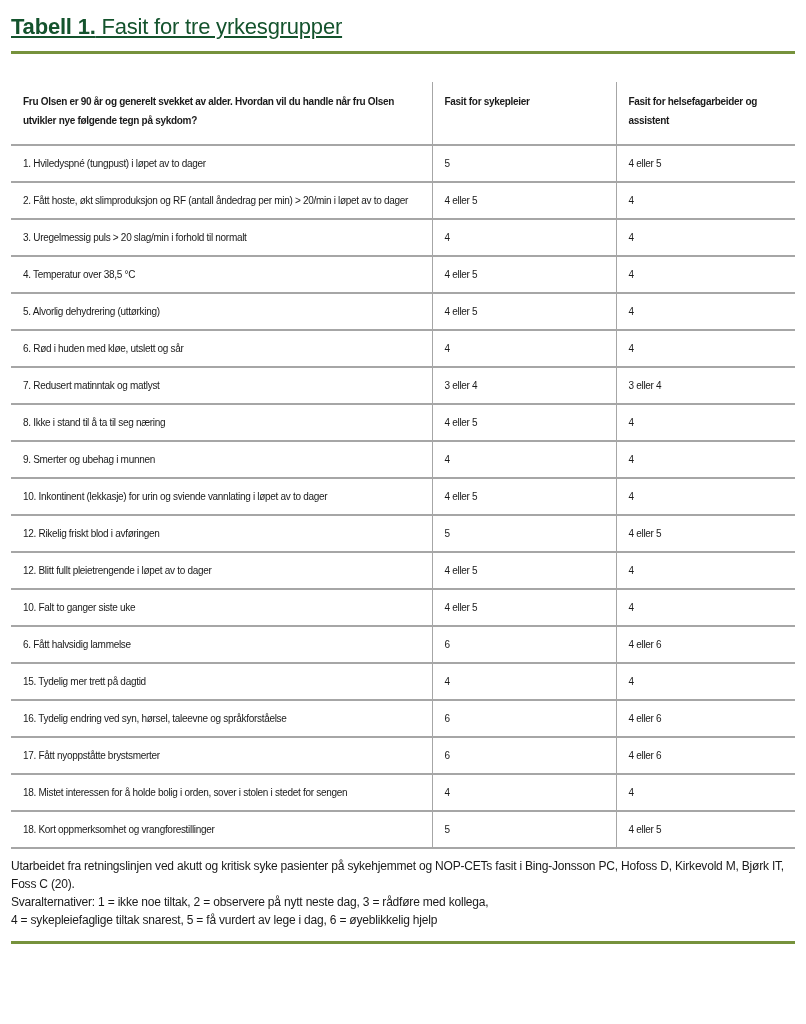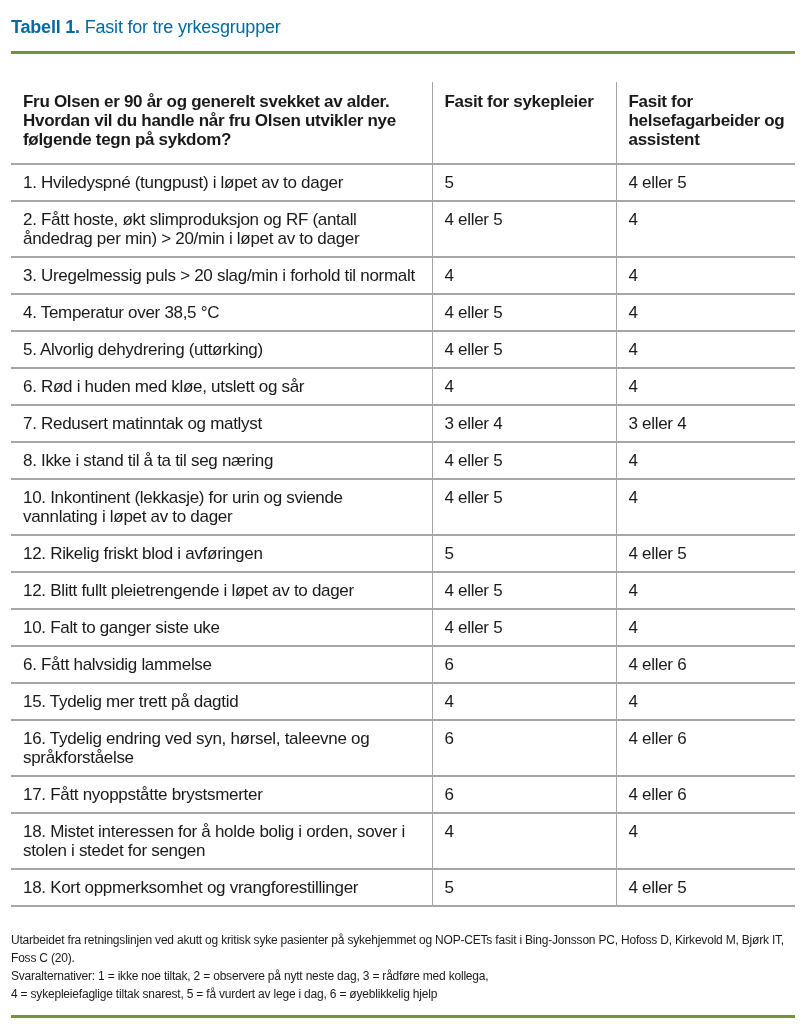--- a/index.html
+++ b/index.html
@@ -9,63 +9,64 @@
     font-family: "Liberation Sans", sans-serif;
     color: #1a1a1a;
   }
   .page {
     width: 806px;
     height: 1024px;
     padding: 16px 11px 0 11px;
     overflow: hidden;
   }
   .title {
-    font-size: 18px;
+    font-size: 22px;
     line-height: 22px;
-    color: #0369a1;
+    color: #14532d;
     letter-spacing: -0.2px;
+    text-decoration: underline;
   }
   .title .title-label { font-weight: bold; }
   .rule-green {
     border: none;
     border-top: 3px solid #76923c;
     margin-top: 13px;
   }
   .rule-green.bottom {
     margin-top: 12px;
   }
   table.answer-table {
     width: 784px;
     margin-top: 28px;
     border-collapse: collapse;
     table-layout: fixed;
   }
   col.c1 { width: 421px; }
   col.c2 { width: 184px; }
   col.c3 { width: 179px; }
   th, td {
-    font-size: 17px;
+    font-size: 10px;
     line-height: 19px;
     letter-spacing: -0.3px;
     vertical-align: top;
     text-align: left;
     padding: 8px 10px 8px 12px;
     border-bottom: 2px solid #a6a6a6;
     font-weight: normal;
   }
   thead th {
     font-weight: bold;
     padding-top: 10px;
     padding-bottom: 14px;
   }
   th + th, td + td {
     border-left: 1.5px solid #a6a6a6;
   }
   .footnotes {
-    margin-top: 24px;
+    margin-top: 8px;
     font-size: 12px;
     line-height: 18px;
     letter-spacing: -0.2px;
     width: 784px;
   }
   .footnote { display: block; }
 </style>
 </head>
 <body>
 
@@ -125,20 +126,25 @@
           <td>7. Redusert matinntak og matlyst</td>
           <td>3 eller 4</td>
           <td>3 eller 4</td>
         </tr>
         <tr>
           <td>8. Ikke i stand til å ta til seg næring</td>
           <td>4 eller 5</td>
           <td>4</td>
         </tr>
         <tr>
+          <td>9. Smerter og ubehag i munnen</td>
+          <td>4</td>
+          <td>4</td>
+        </tr>
+        <tr>
           <td>10. Inkontinent (lekkasje) for urin og sviende vannlating i løpet av to dager</td>
           <td>4 eller 5</td>
           <td>4</td>
         </tr>
         <tr>
           <td>12. Rikelig friskt blod i avføringen</td>
           <td>5</td>
           <td>4 eller 5</td>
         </tr>
         <tr>

